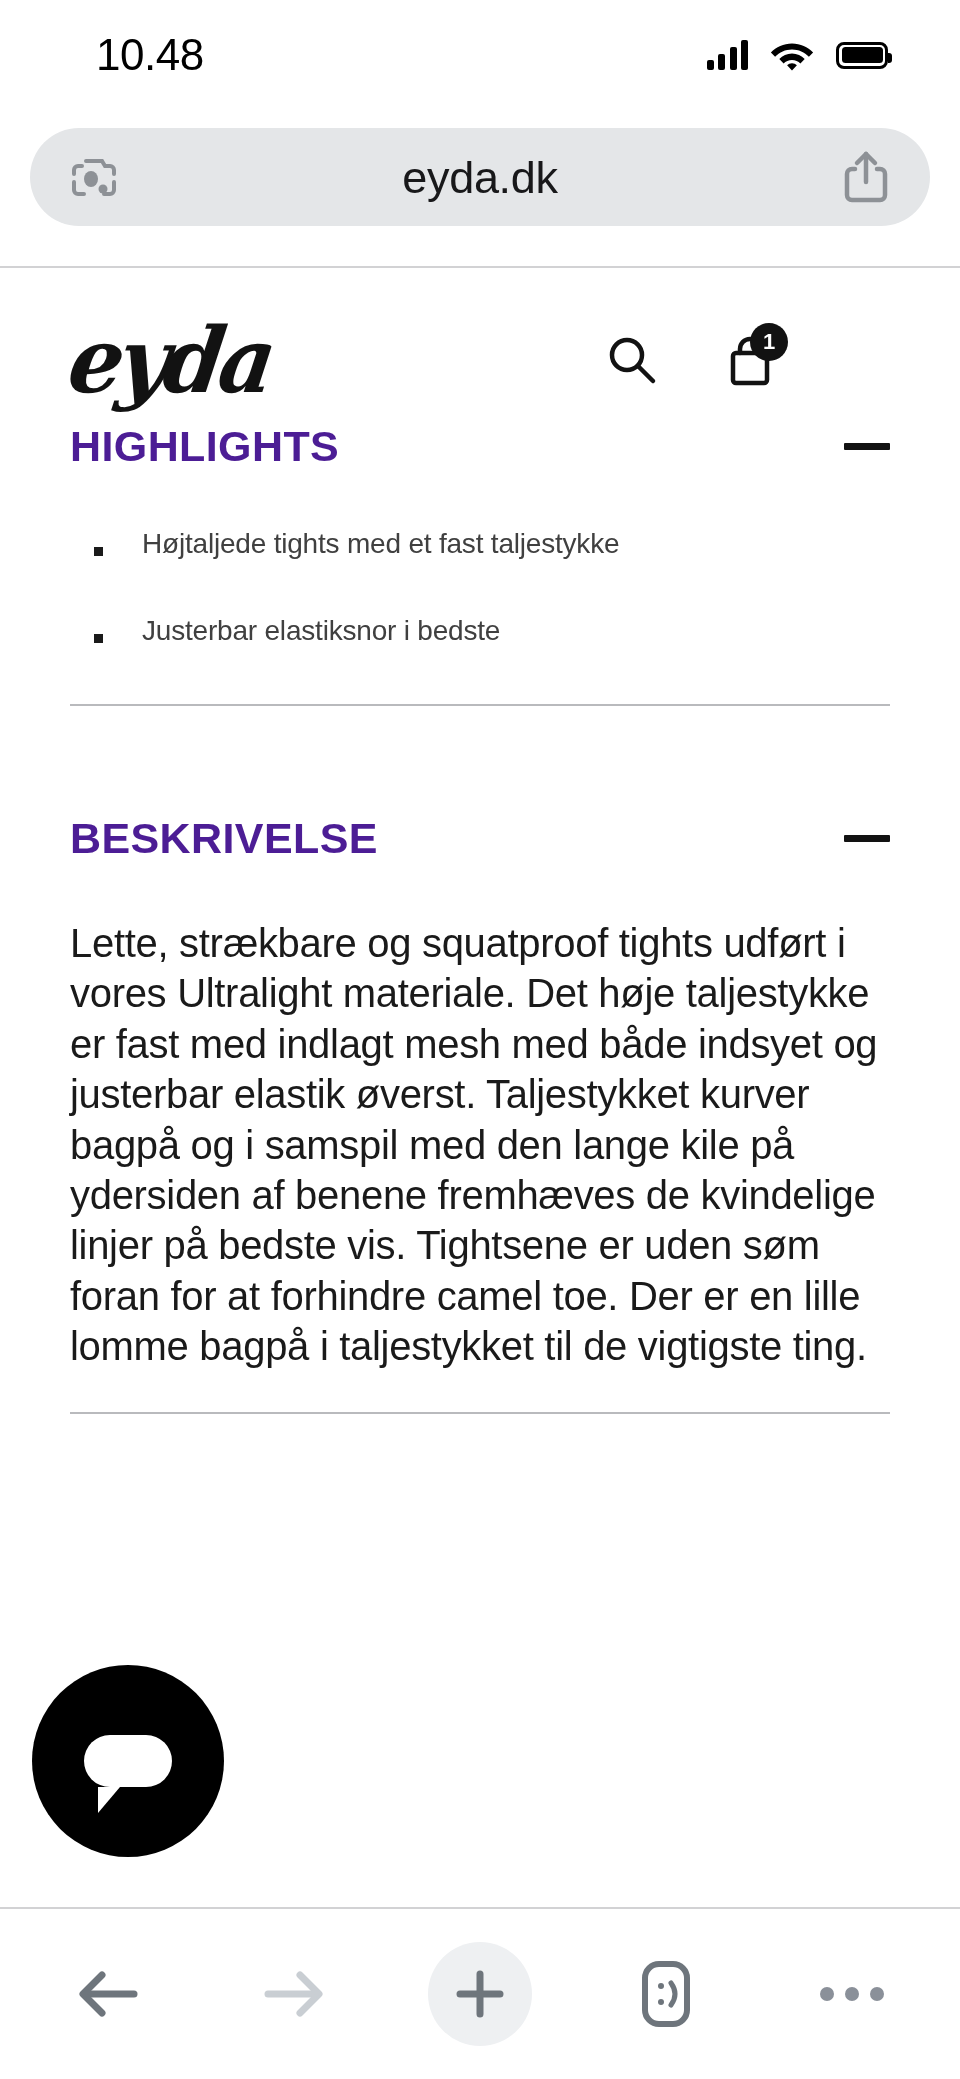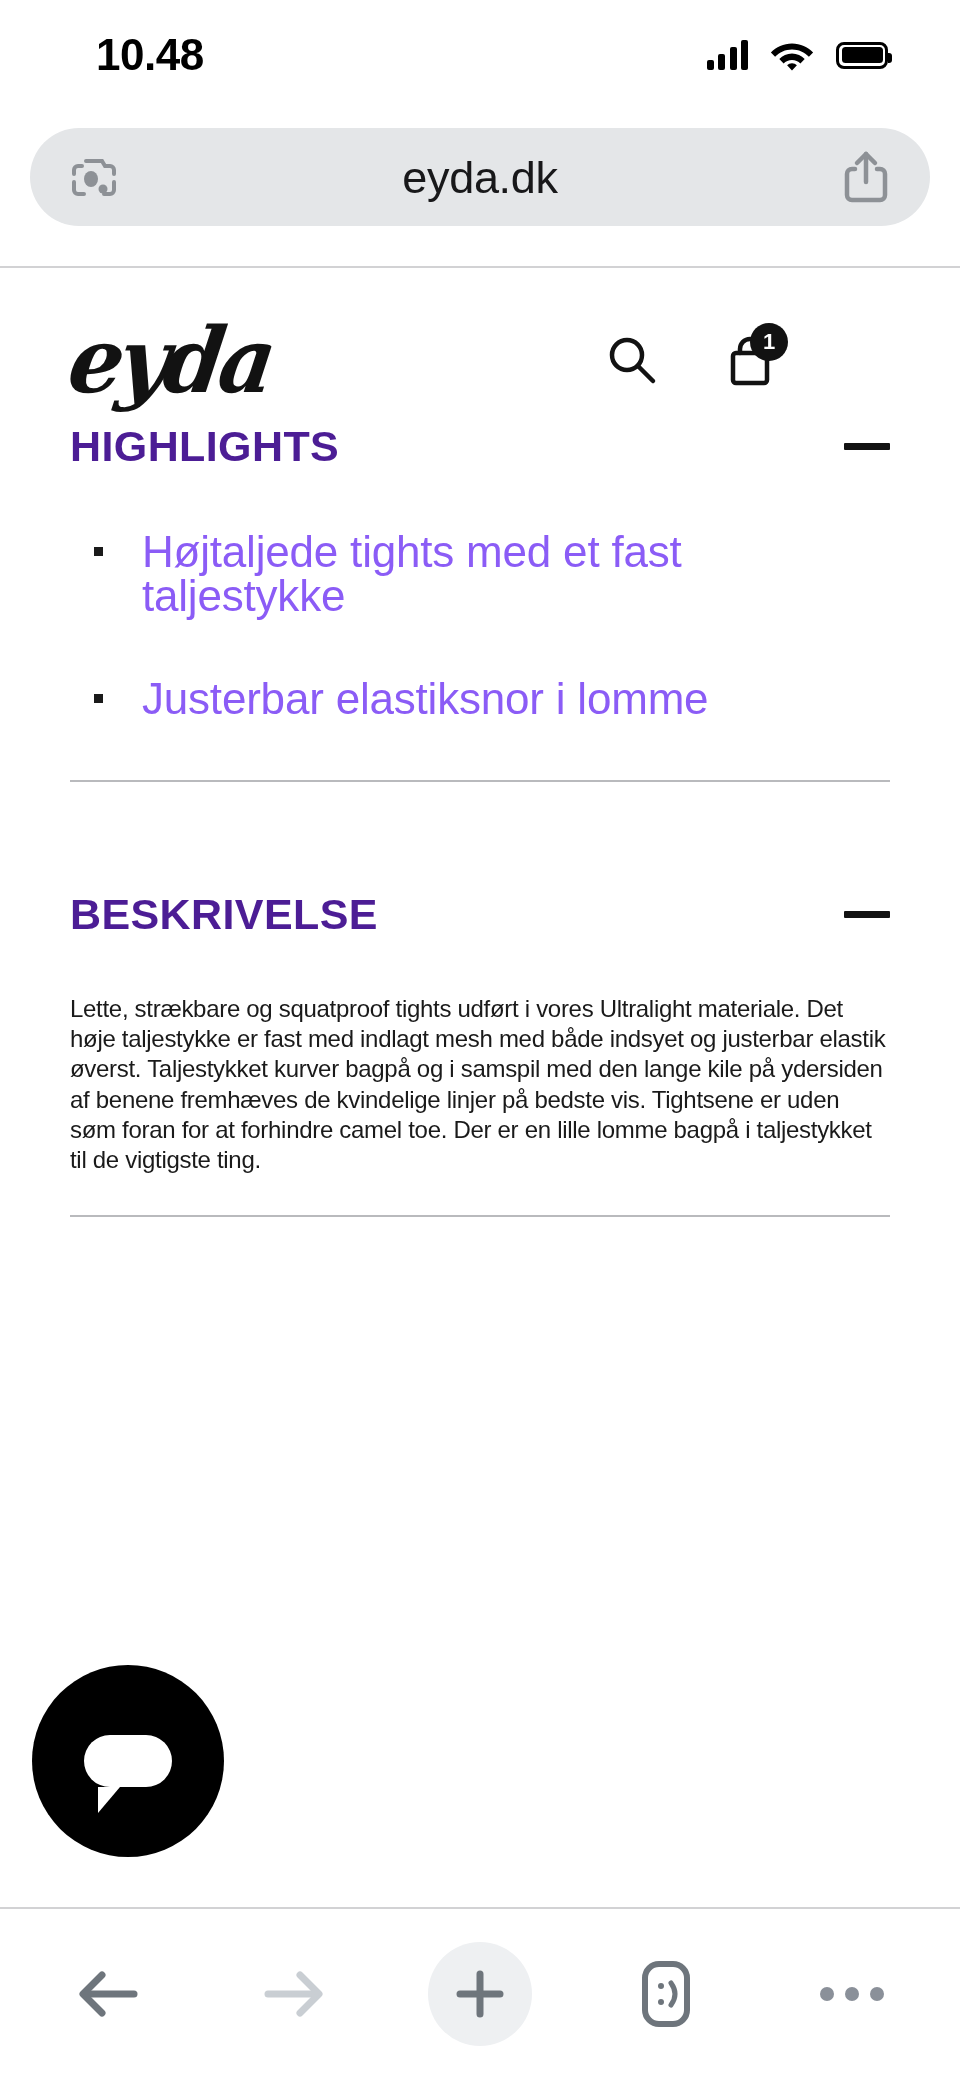--- a/index.html
+++ b/index.html
@@ -24,21 +24,21 @@
     height: 110px;
     flex: 0 0 110px;
     display: flex;
     align-items: center;
     justify-content: space-between;
     padding: 0 72px 0 96px;
     background: #ffffff;
   }
   .status-time {
     font-size: 44px;
-    font-weight: 700;
+    font-weight: 400;
     letter-spacing: -0.5px;
     color: #000000;
     line-height: 1;
   }
   .status-icons {
     display: flex;
     align-items: center;
     gap: 22px;
   }
   .signal-bars {
@@ -202,22 +202,22 @@
     border-radius: 1px;
   }
   ul.highlights {
     list-style: none;
     margin: 48px 0 0 0;
     padding: 0 0 0 22px;
   }
   ul.highlights li {
     position: relative;
     padding-left: 50px;
-    font-size: 44px;
-    color: #8b5cf6;
+    font-size: 28px;
+    color: #404040;
     line-height: 1;
     margin-bottom: 59px;
     letter-spacing: -0.2px;
   }
   ul.highlights li::before {
     content: "";
     position: absolute;
     left: 2px;
     top: 17px;
     width: 9px;
@@ -225,21 +225,21 @@
     background: #1a1a1a;
   }
   .divider {
     height: 2px;
     background: #b9babd;
     margin: 34px 70px 0 70px;
   }
   .beskrivelse-head { margin-top: 96px; gap: 48px; }
   .description {
     margin-top: 44px;
-    font-size: 24px;
+    font-size: 40px;
     line-height: 1.26;
     color: #1a1a1a;
     letter-spacing: -0.3px;
     max-width: 830px;
   }
 
   
   .chat-launcher {
     position: absolute;
     left: 32px;
@@ -388,21 +388,21 @@
       </div>
     </div>
 
     <div class="section">
       <div class="section-head">
         <div class="section-title">HIGHLIGHTS</div>
         <div class="minus-icon"></div>
       </div>
       <ul class="highlights">
         <li>Højtaljede tights med et fast taljestykke</li>
-        <li>Justerbar elastiksnor i lomme</li>
+        <li>Justerbar elastiksnor i bedste</li>
       </ul>
     </div>
 
     <div class="divider"></div>
 
     <div class="section">
       <div class="section-head beskrivelse-head">
         <div class="section-title">BESKRIVELSE</div>
         <div class="minus-icon"></div>
       </div>

